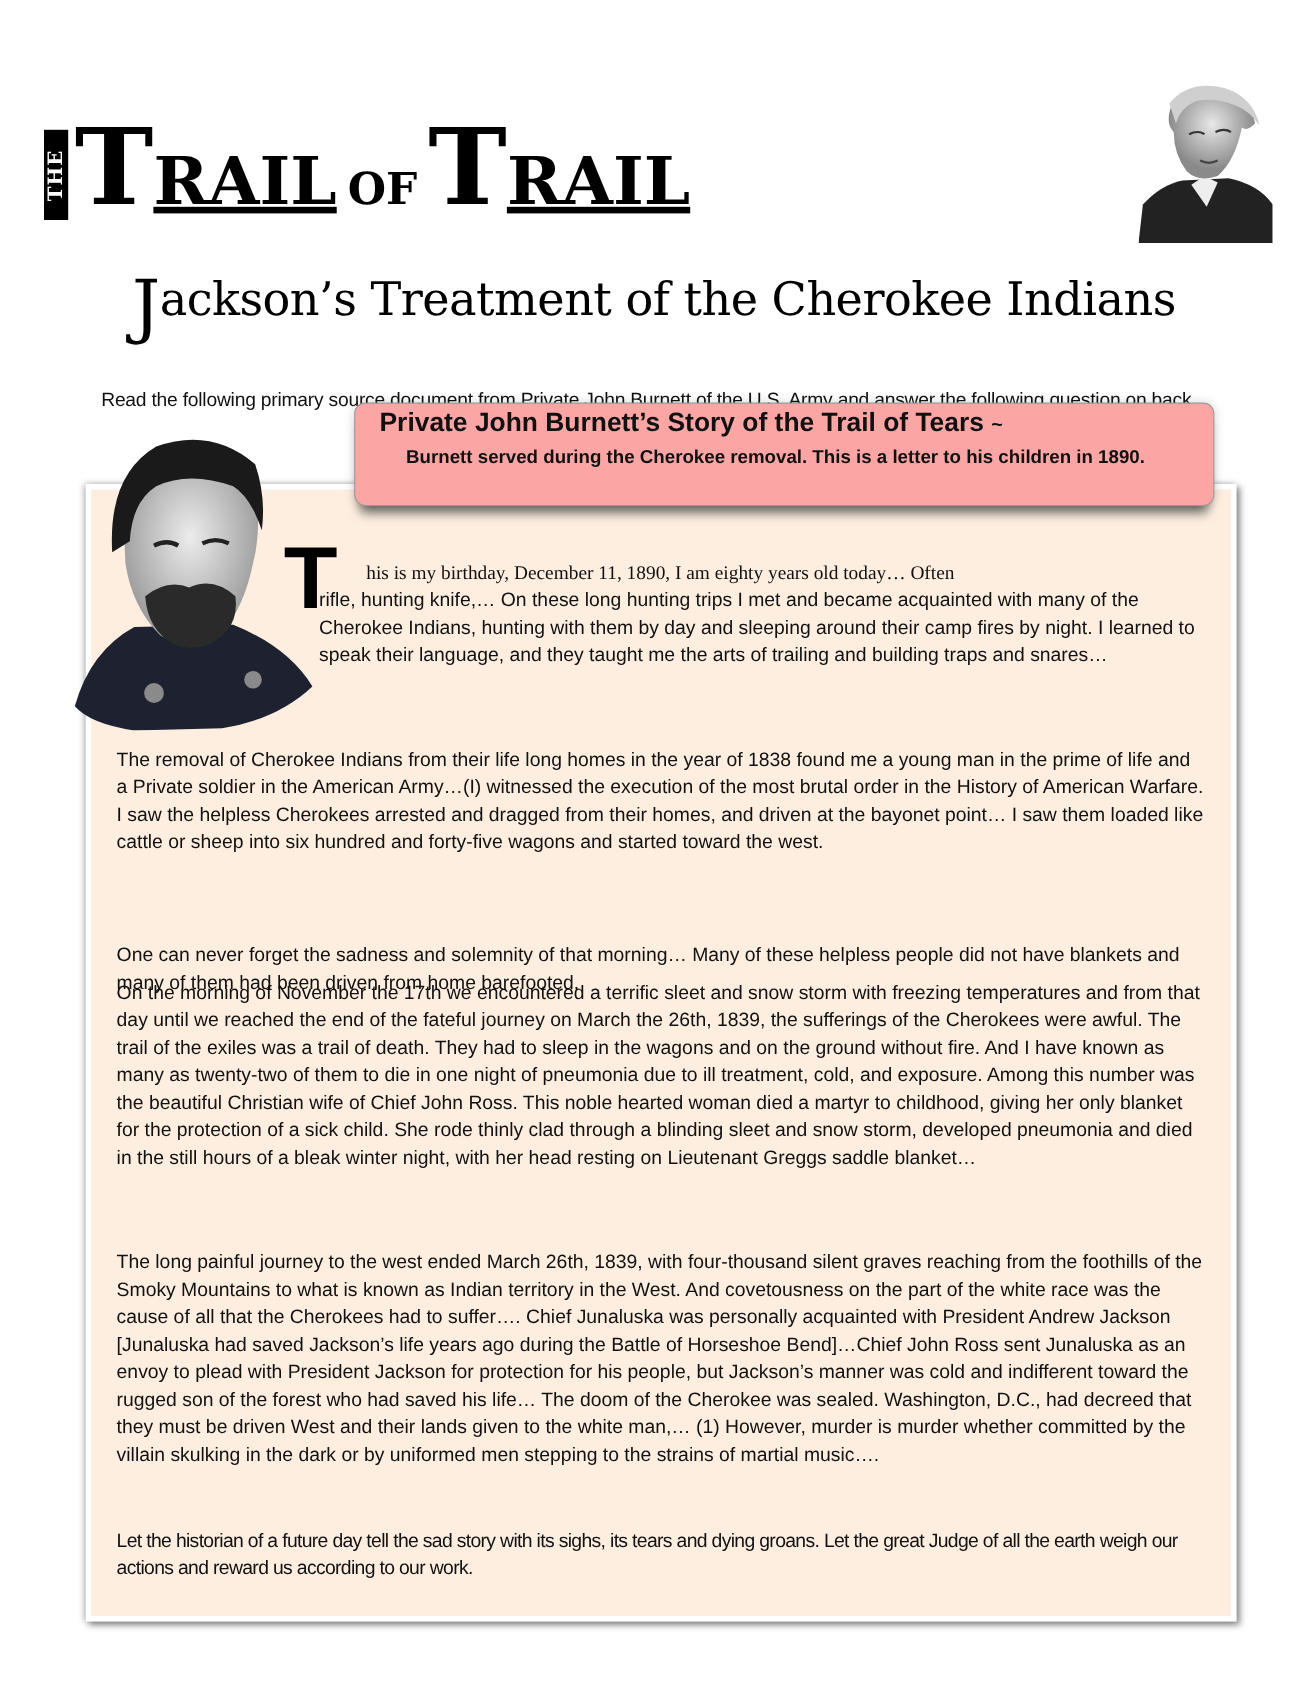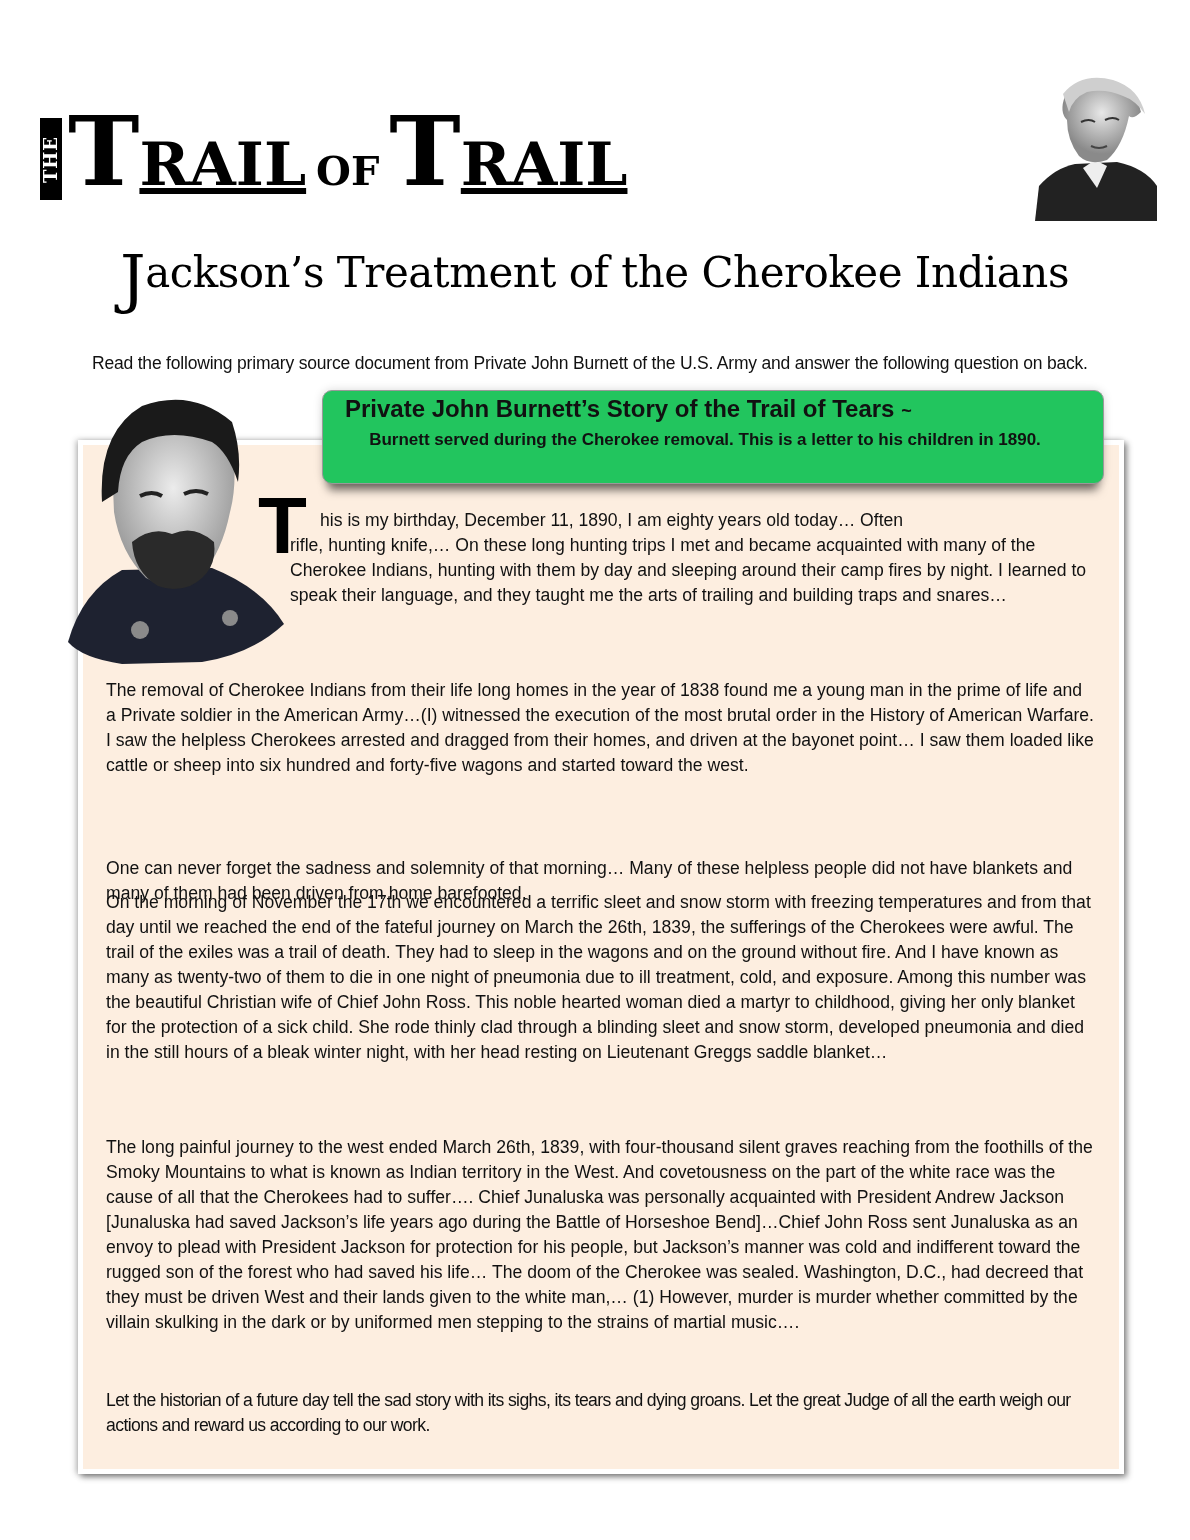--- a/index.html
+++ b/index.html
@@ -18,35 +18,35 @@
 
   .jackson-photo { position:absolute; left:1035px; top:76px; width:122px; height:145px; }
 
   .instructions { position:absolute; left:92px; top:316px; width:1030px; font-weight:normal; font-size:17.5px; line-height:22px; letter-spacing:-0.2px;margin-top:36px; }
 
   
   .story-box { position:absolute; left:78px; top:440px; width:1036px; height:1024px; background:#fdeee0;
     border:5px solid #fff; box-shadow: 3px 3px 6px rgba(0,0,0,0.45), -2px 0 6px rgba(0,0,0,0.25); }
 
   
-  .torn-header { position:absolute; left:322px; top:390px; width:780px; height:92px; background:#22c55e;
+  .torn-header { position:absolute; left:322px; top:366px; width:780px; height:92px; background:#fca5a5;
     border:1px solid #999; border-radius:10px;
     box-shadow: 0 12px 10px -6px rgba(0,0,0,0.55), 0 0 10px rgba(0,0,0,0.15); }
   .torn-header .t1 { position:absolute; left:22px; top:4px; font-weight:bold; font-size:24px; white-space:nowrap; }
   .torn-header .t1 .tilde { font-size:18px; }
   .torn-header .t2 { position:absolute; left:22px; top:38px; width:720px; font-weight:bold; font-size:17px; line-height:22px;text-align:center; }
 
   .burnett-photo { position:absolute; left:62px; top:392px; width:226px; height:272px; }
 
   .dropcap { position:absolute; left:258px; top:486px; font-family:"Liberation Sans", sans-serif; font-weight:bold; font-size:80px; line-height:1; color:#000; }
 
   .body-text { font-size:17.6px; line-height:25px; color:#111; }
   .p1 { position:absolute; left:290px; top:508px; width:800px; }
   .p1 .first { padding-left:30px; }
-  .p1 .second { padding-left:30px; display:block; }
+  .p1 .second { padding-left:43px; display:block;font-family:Liberation Serif, serif; }
   .para { position:absolute; left:106px; width:990px; }
   .pclosing { letter-spacing:-0.6px; font-stretch:condensed; }
 </style>
 </head>
 <body>
 
 <div class="the-badge">
   <span>THE</span>
 </div>
 <div class="main-title">

